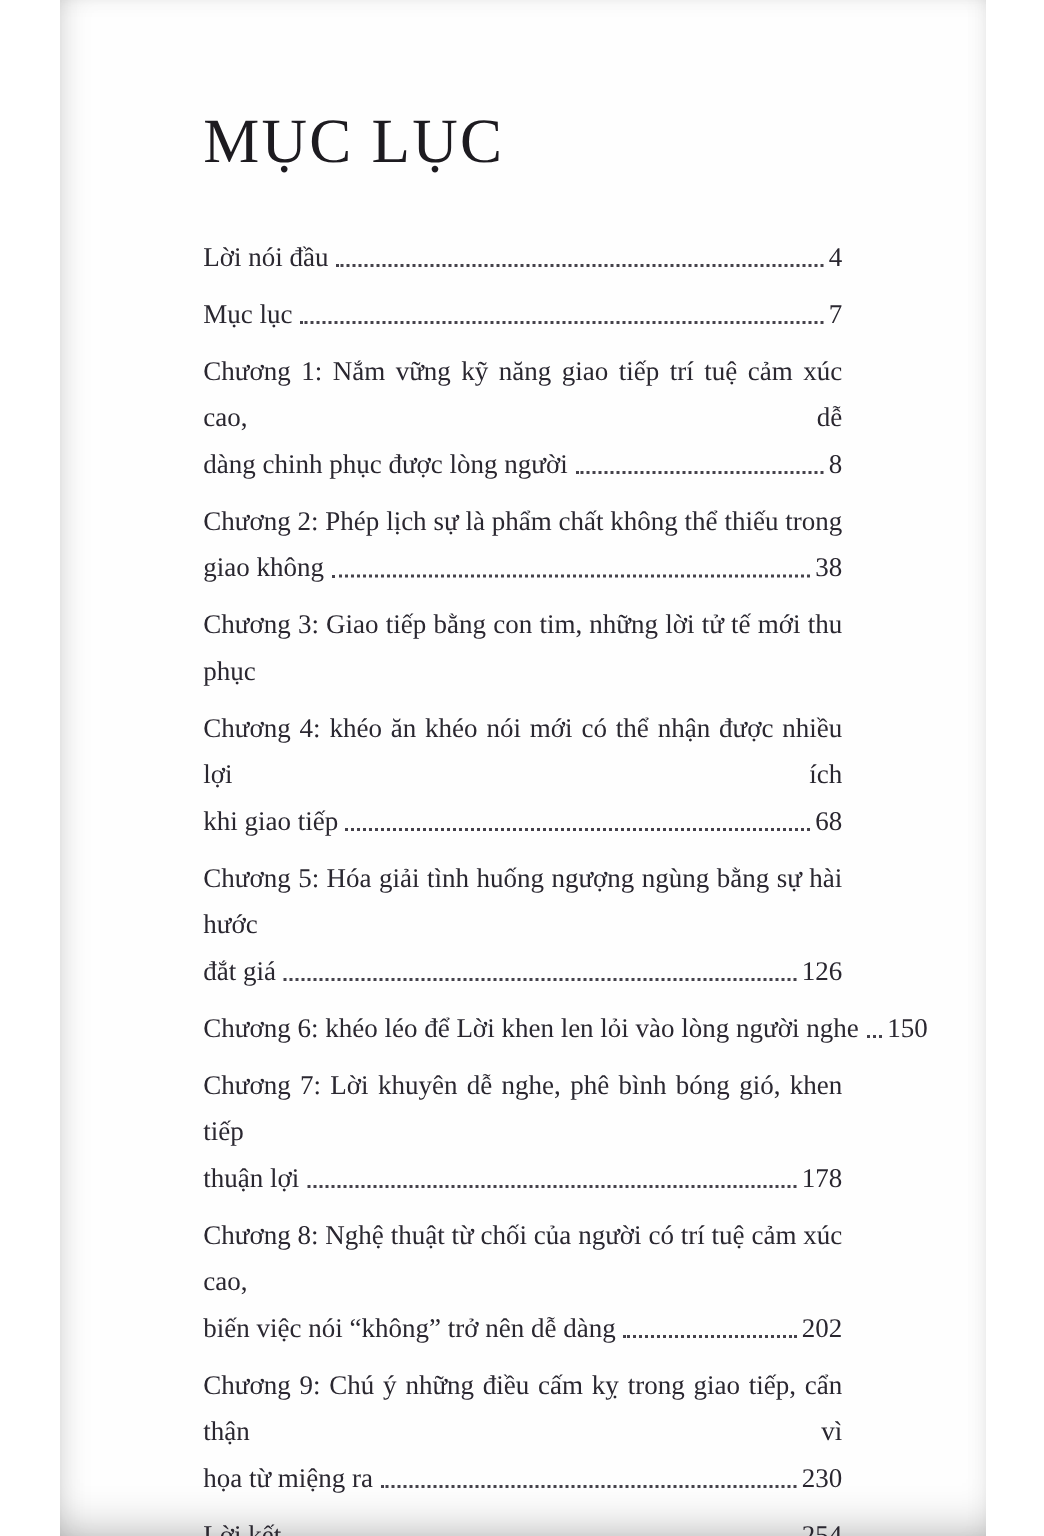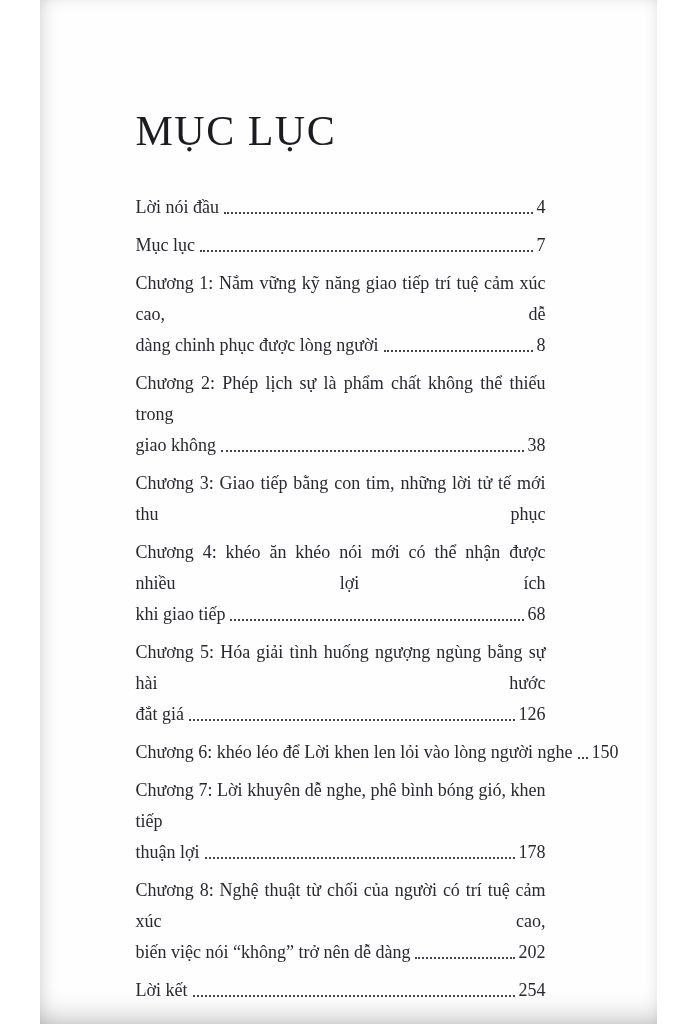--- a/index.html
+++ b/index.html
@@ -8,21 +8,21 @@
     background: #ffffff;
   }
   .page {
     position: relative;
     width: 617px;
     height: 1024px;
     margin: 0 auto;
     background: #fefefe;
     overflow: hidden;
     box-sizing: border-box;
-    padding: 108px 95px 0 96px;
+    padding: 72px 95px 0 96px;
     font-family: "Liberation Serif", "DejaVu Serif", serif;
     color: #2a2730;
     box-shadow:
       inset 14px 0 24px -18px rgba(0,0,0,0.22),
       inset -10px 0 20px -16px rgba(0,0,0,0.12),
       inset 0 -22px 30px -20px rgba(0,0,0,0.28),
       inset 0 10px 18px -14px rgba(0,0,0,0.10);
   }
   .title {
     font-size: 42px;
@@ -30,21 +30,21 @@
     font-weight: 400;
     letter-spacing: 1.5px;
     color: #1d1b20;
     margin: 0 0 38px 0;
   }
   .toc {
     font-size: 18px;
     line-height: 31px;
   }
   .entry {
-    margin: 0 16px 7px 0;
+    margin: 0 0 7px 0;
   }
   .jline {
     text-align: justify;
     text-align-last: justify;
     font-family: Liberation Serif, serif;
   }
   .lastline {
     display: flex;
     align-items: baseline;
   }
@@ -137,20 +137,28 @@
       </div>
       <div class="entry">
         <div class="jline">Chương 8: Nghệ thuật từ chối của người có trí tuệ cảm xúc cao,</div>
         <div class="lastline">
           <span class="text">biến việc nói “không” trở nên dễ dàng</span>
           <span class="leader"></span>
           <span class="page-num">202</span>
         </div>
       </div>
       <div class="entry">
+        <div class="jline">Chương 9: Chú ý những điều cấm kỵ trong giao tiếp, cẩn thận vì</div>
+        <div class="lastline">
+          <span class="text">họa từ miệng ra</span>
+          <span class="leader"></span>
+          <span class="page-num">230</span>
+        </div>
+      </div>
+      <div class="entry">
         <div class="lastline">
           <span class="text">Lời kết</span>
           <span class="leader"></span>
           <span class="page-num">254</span>
         </div>
       </div>
     </div>
 </div>
 
 </body></html>

